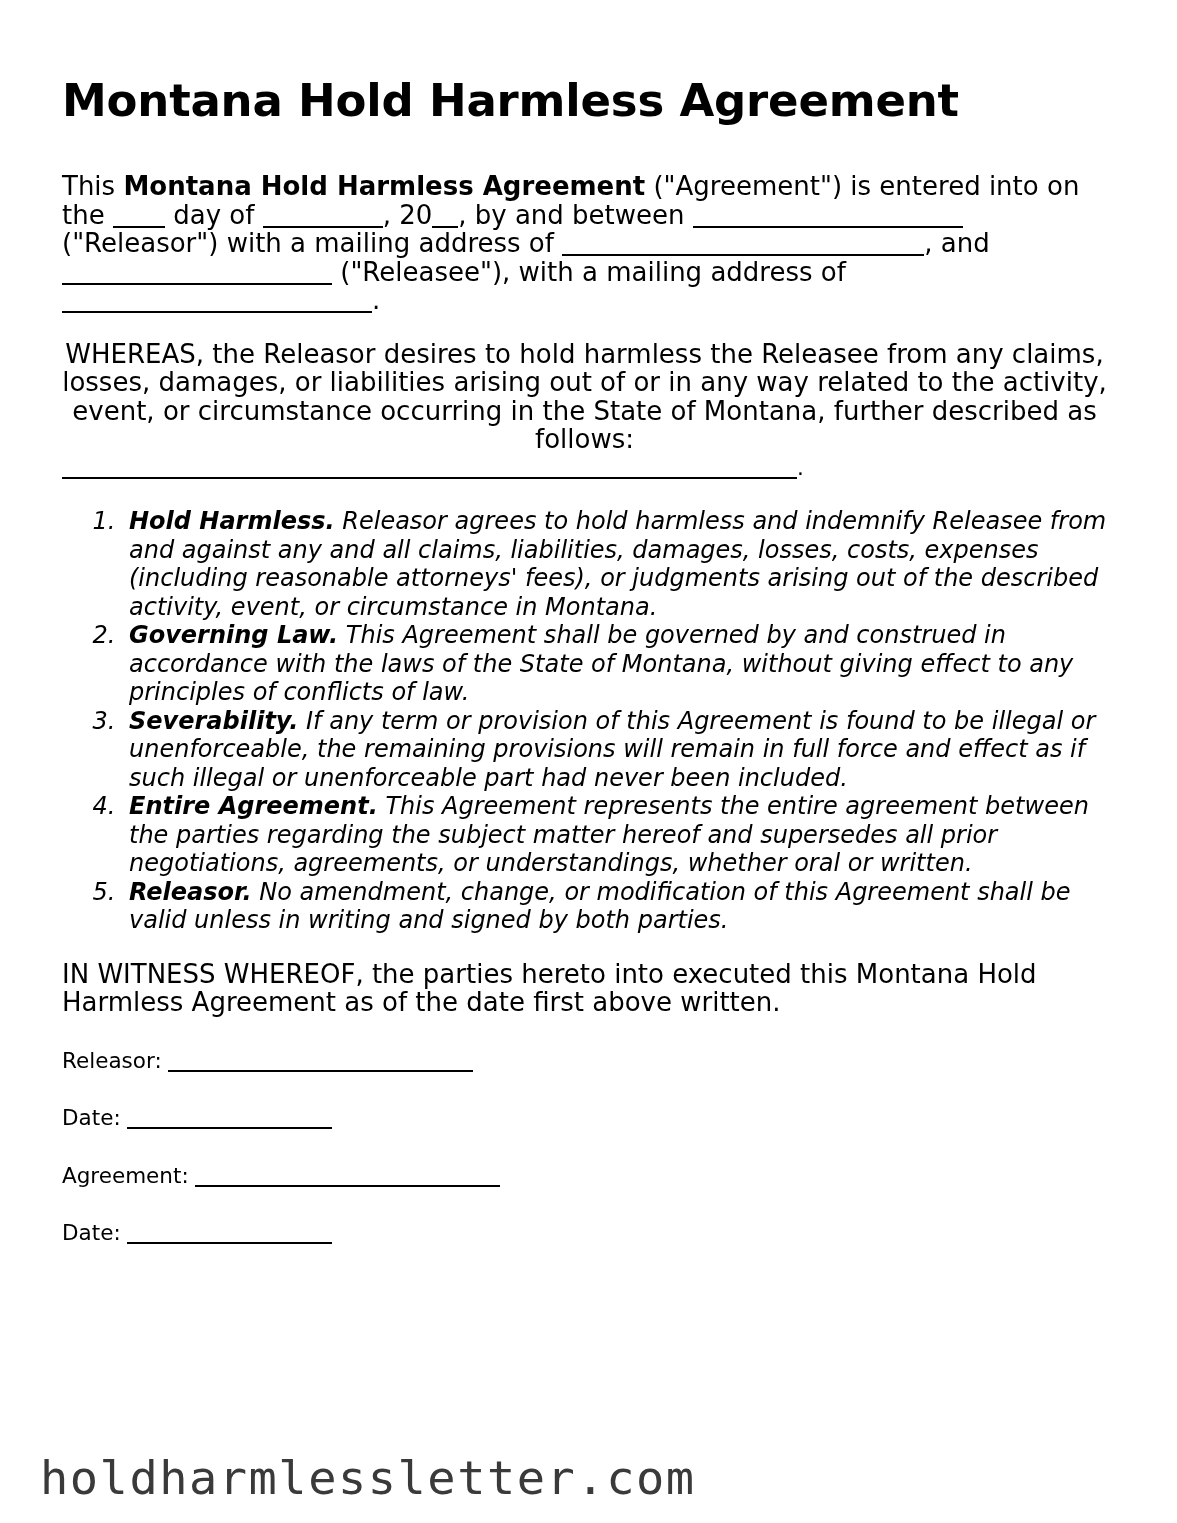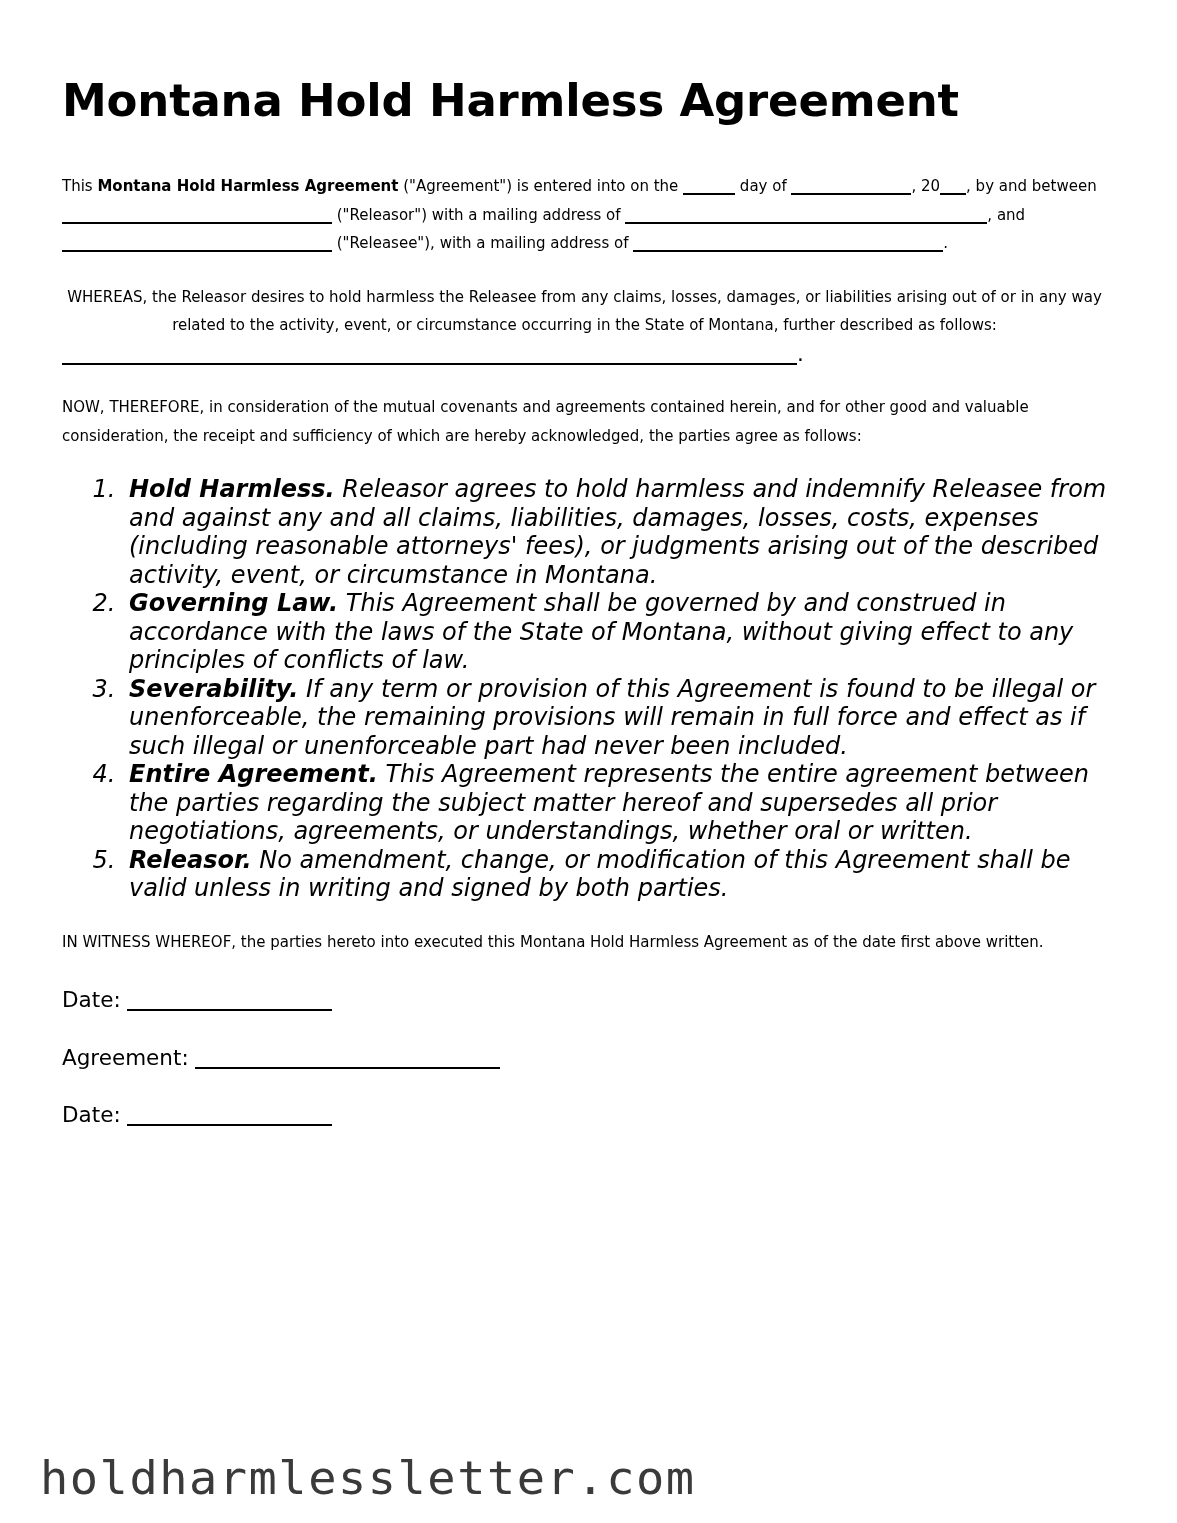--- a/index.html
+++ b/index.html
@@ -38,21 +38,21 @@
     font-weight: bold;
     font-size: 45px;
     line-height: 54px;
     letter-spacing: -0.2px;
     margin: 0 0 44px 0;
     color: #000;
     white-space: nowrap;
   }
 
   p.para {
-    font-size: 15px;
+    font-size: 26px;
     line-height: 28.5px;
     margin: 0 7px 25px 0;
     color: #000;
     text-align: left;
   }
 
   p.para.tight {
     margin-bottom: 0;
     text-align: center;
   }
@@ -135,34 +135,34 @@
 
     <h1 class="doc-title">Montana Hold Harmless Agreement</h1>
 
     <p class="para"><span>This </span><b>Montana Hold Harmless Agreement</b><span> ("Agreement") is entered into on the </span><span class="blank b-xs"></span><span> day of </span><span class="blank b-sm"></span><span>, 20</span><span class="blank b-year"></span><span>, by and between </span><span class="blank b-lg"></span><span> ("Releasor") with a mailing address of </span><span class="blank b-xxl"></span><span>, and </span><span class="blank b-lg"></span><span> ("Releasee"), with a mailing address of </span><span class="blank b-xl"></span><span>.</span></p>
 
     <p class="para tight">WHEREAS, the Releasor desires to hold harmless the Releasee from any claims, losses, damages, or liabilities arising out of or in any way related to the activity, event, or circumstance occurring in the State of Montana, further described as follows:</p>
 
     <div class="blankline-row"><span class="blank b-huge"></span><span>.</span></div>
 
 
-    <p class="para">NOW, THEREFORE, in consideration of the mutual covenants and agreements contained herein, and for other good and valuable consideration, the receipt and sufficiency of which are hereby acknowledged, the parties agree as follows:</p>
 
     <ol class="terms">
       <li><b>Hold Harmless.</b><span> Releasor agrees to hold harmless and indemnify Releasee from and against any and all claims, liabilities, damages, losses, costs, expenses (including reasonable attorneys' fees), or judgments arising out of the described activity, event, or circumstance in Montana.</span></li>
       <li><b>Governing Law.</b><span> This Agreement shall be governed by and construed in accordance with the laws of the State of Montana, without giving effect to any principles of conflicts of law.</span></li>
       <li><b>Severability.</b><span> If any term or provision of this Agreement is found to be illegal or unenforceable, the remaining provisions will remain in full force and effect as if such illegal or unenforceable part had never been included.</span></li>
       <li><b>Entire Agreement.</b><span> This Agreement represents the entire agreement between the parties regarding the subject matter hereof and supersedes all prior negotiations, agreements, or understandings, whether oral or written.</span></li>
       <li><b>Releasor.</b><span> No amendment, change, or modification of this Agreement shall be valid unless in writing and signed by both parties.</span></li>
     </ol>
 
     <p class="para">IN WITNESS WHEREOF, the parties hereto into executed this Montana Hold Harmless Agreement as of the date first above written.</p>
 
     <div class="sig-block">
 
+      <div class="sig-row"><span class="sig-label">Releasor:</span><span class="sig-line long"></span></div>
 
       <div class="sig-row"><span class="sig-label">Date:</span><span class="sig-line short"></span></div>
 
       <div class="sig-row"><span class="sig-label">Agreement:</span><span class="sig-line long"></span></div>
 
       <div class="sig-row"><span class="sig-label">Date:</span><span class="sig-line short"></span></div>
 
     </div>
 
   </div>

